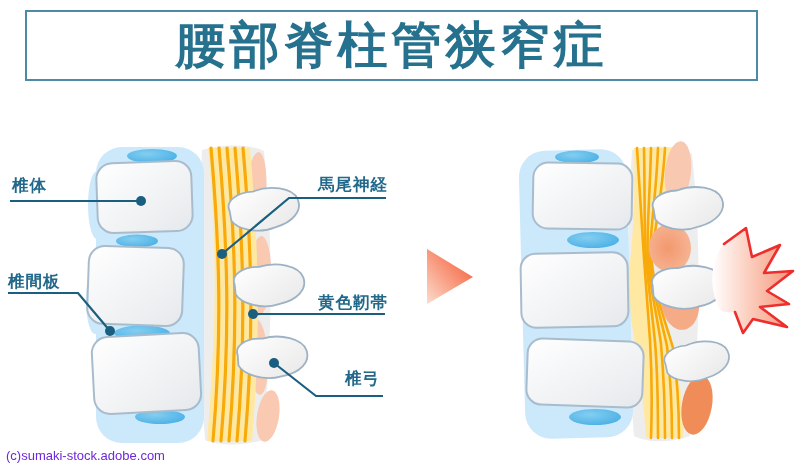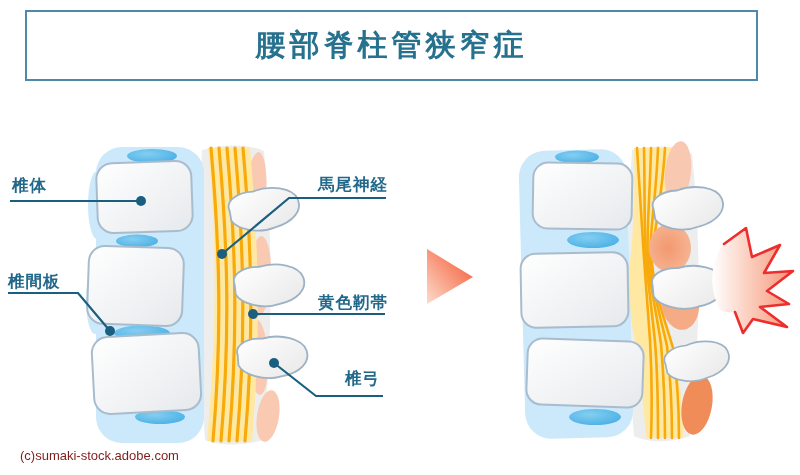--- a/index.html
+++ b/index.html
@@ -7,30 +7,30 @@
     width:800px;height:475px;position:relative;background:#ffffff;
     font-family:"Liberation Sans","DejaVu Sans",sans-serif;
     overflow:hidden;
   }
   .title-box{
     position:absolute;left:25px;top:10px;width:733px;height:71px;
     border:2.5px solid #4d8aa8;background:#ffffff;
     display:flex;align-items:center;justify-content:center;box-sizing:border-box;
   }
   .title-box h1{
-    margin:0;font-size:30px;font-weight:bold;color:#26718e;letter-spacing:4px;
+    margin:0;font-size:50px;font-weight:bold;color:#26718e;letter-spacing:4px;
   }
   .diagram-svg{position:absolute;left:0;top:0;}
   .callout-text{
     font-size:16.5px;font-weight:600;fill:#21688b;letter-spacing:1px;
   }
   .callout-line{stroke:#1b5f80;stroke-width:2.2;fill:none;}
   .callout-dot{fill:#1b5f80;stroke:none;}
   .copyright{
-    position:absolute;left:20px;top:448px;font-size:13px;color:#7f1d1d;
+    position:absolute;left:6px;top:448px;font-size:13px;color:#6d28d9;
   }
 </style>
 </head>
 <body>
 
 <div class="title-box">
   <h1>腰部脊柱管狭窄症</h1>
 </div>
 
 <svg class="diagram-svg" width="800" height="475" viewBox="0 0 800 475">

